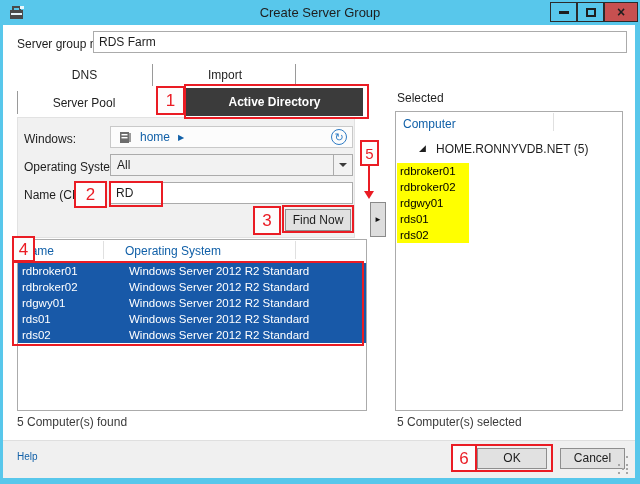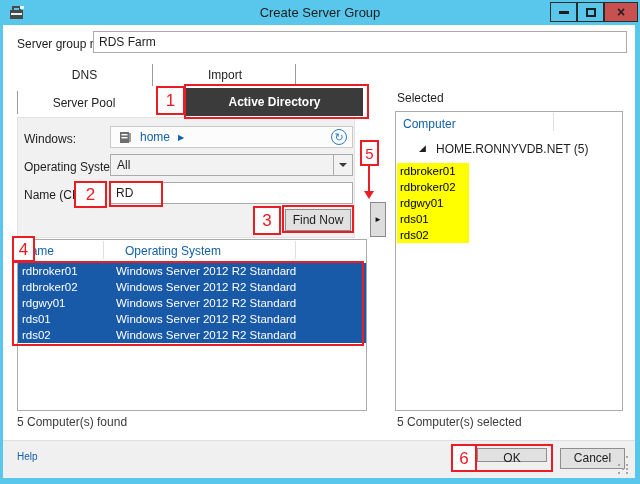--- a/index.html
+++ b/index.html
@@ -64,21 +64,21 @@
 
   
   #table { left:17px; top:239px; width:350px; height:172px; background:#FFF; border:1px solid #ABABAB; }
   .hdrtxt { font-size:12px; }
   #hdr-name { left:22px; top:244px; }
   #hdr-os   { left:125px; top:244px; }
   .hdrdiv { width:1px; height:18px; background:#E0E0E0; top:241px; }
   #hdiv1 { left:103px; } #hdiv2 { left:295px; }
   .trow { left:18px; width:348px; height:16px; background:#1859A8; color:#FFF; font-size:11.5px; line-height:16px; cursor:pointer; }
   .trow .c1 { position:absolute; left:4px; }
-  .trow .c2 { position:absolute; left:98px; }
+  .trow .c2 { position:absolute; left:111px; }
   #found-status { left:17px; top:415px; font-size:12px; color:#3B3B3B; }
 
   
   #movebtn { left:370px; top:202px; width:16px; height:35px; background:#DDDDDD; border:1px solid #8A8A8A;
              font-size:8px; color:#111; display:flex; align-items:center; justify-content:center; cursor:pointer; }
 
   
   #sel-label { left:397px; top:91px; }
   #selpanel { left:395px; top:111px; width:228px; height:300px; background:#FFF; border:1px solid #ABABAB; }
   #sel-hdr { left:403px; top:117px; }
@@ -88,21 +88,21 @@
   .selitem { left:397px; width:72px; height:16px; background:#FFFF00; color:#000; font-size:11.5px;
              line-height:16px; padding-left:3px; cursor:pointer; }
   #sel-status { left:397px; top:415px; font-size:12px; color:#3B3B3B; }
 
   
   #footline { left:3px; top:440px; width:632px; height:1px; background:#DFDFDF; }
   #footer { left:3px; top:441px; width:632px; height:37px; background:#F0F0F0; }
   #help { left:17px; top:451px; font-size:10px; color:#1160A8; cursor:pointer; }
   .btn { background:#E1E1E1; border:1px solid #8E8E8E; font-size:12px; color:#1E1E1E;
          text-align:center; line-height:19px; cursor:pointer; }
-  #ok-btn { left:477px; top:448px; width:70px; height:14px; }
+  #ok-btn { left:477px; top:448px; width:70px; height:21px; }
   #cancel-btn { left:560px; top:448px; width:65px; height:21px; }
   #grip { left:618px; top:464px; width:2px; height:2px; background:#A6A6A6;
           box-shadow:8px 0 #A6A6A6, 8px -8px #A6A6A6, 4px 4px #A6A6A6, 8px 4px #A6A6A6, 8px 8px #A6A6A6, 0 8px #A6A6A6; transform:translate(0,0); }
 
   
   .annbox { border:2px solid #EA1C24; background:#FDFDFD; color:#EA1C24; font-size:17px;
             text-align:center; z-index:20; }
   .annrect { border:2px solid #EA1C24; background:transparent; z-index:19; }
   #ann1 { left:156px; top:86px;  width:29px; height:29px; line-height:26px; }
   #ann1r{ left:184px; top:84px;  width:185px; height:35px; }

